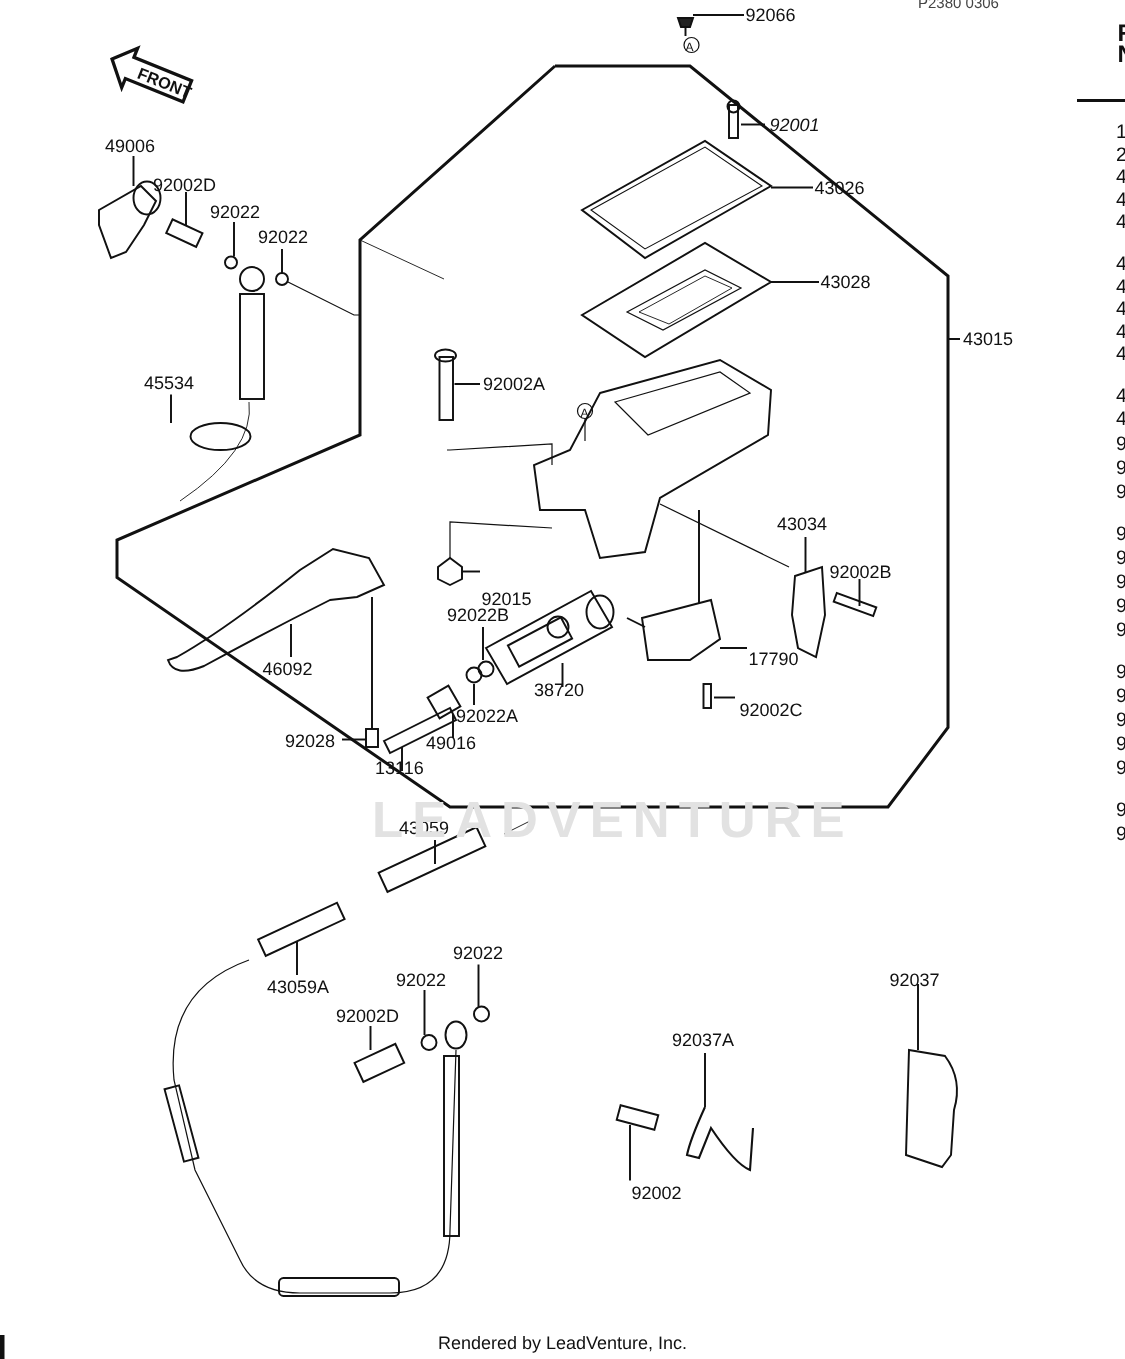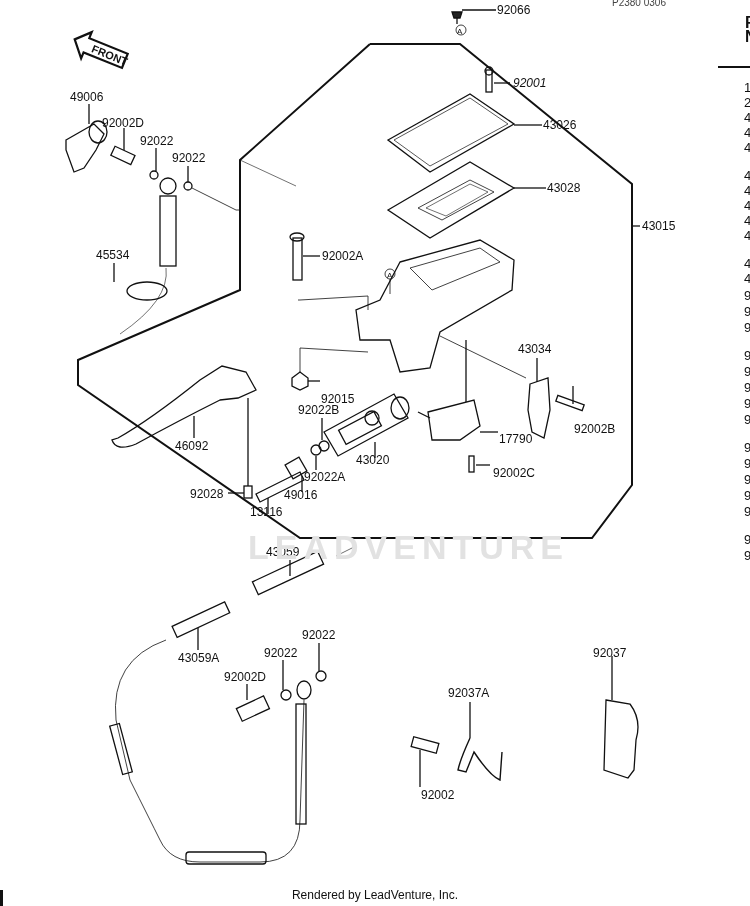--- a/index.html
+++ b/index.html
@@ -164,24 +164,24 @@
 <div class="lbl" style="left:547px;top:181px;">43028</div>
 <div class="lbl" style="left:642px;top:219px;">43015</div>
 <div class="lbl" style="left:70px;top:90px;">49006</div>
 <div class="lbl" style="left:102px;top:116px;">92002D</div>
 <div class="lbl" style="left:140px;top:134px;">92022</div>
 <div class="lbl" style="left:172px;top:151px;">92022</div>
 <div class="lbl" style="left:96px;top:248px;">45534</div>
 <div class="lbl" style="left:322px;top:249px;">92002A</div>
 <div class="lbl" style="left:321px;top:374px;margin-top:18px;">92015</div>
 <div class="lbl" style="left:518px;top:342px;">43034</div>
-<div class="lbl" style="left:574px;top:374px;margin-top:48px;">92002B</div>
+<div class="lbl" style="left:553px;top:374px;">92002B</div>
 <div class="lbl" style="left:175px;top:439px;">46092</div>
 <div class="lbl" style="left:298px;top:403px;">92022B</div>
-<div class="lbl" style="left:356px;top:453px;">43020</div>
+<div class="lbl" style="left:356px;top:453px;">38720</div>
 <div class="lbl" style="left:499px;top:432px;">17790</div>
 <div class="lbl" style="left:304px;top:470px;">92022A</div>
 <div class="lbl" style="left:493px;top:438px;margin-top:28px;">92002C</div>
 <div class="lbl" style="left:190px;top:487px;">92028</div>
 <div class="lbl" style="left:284px;top:488px;">49016</div>
 <div class="lbl" style="left:250px;top:505px;">13116</div>
 <div class="lbl" style="left:266px;top:545px;">43059</div>
 <div class="lbl" style="left:178px;top:651px;">43059A</div>
 <div class="lbl" style="left:264px;top:646px;">92022</div>
 <div class="lbl" style="left:302px;top:628px;">92022</div>

